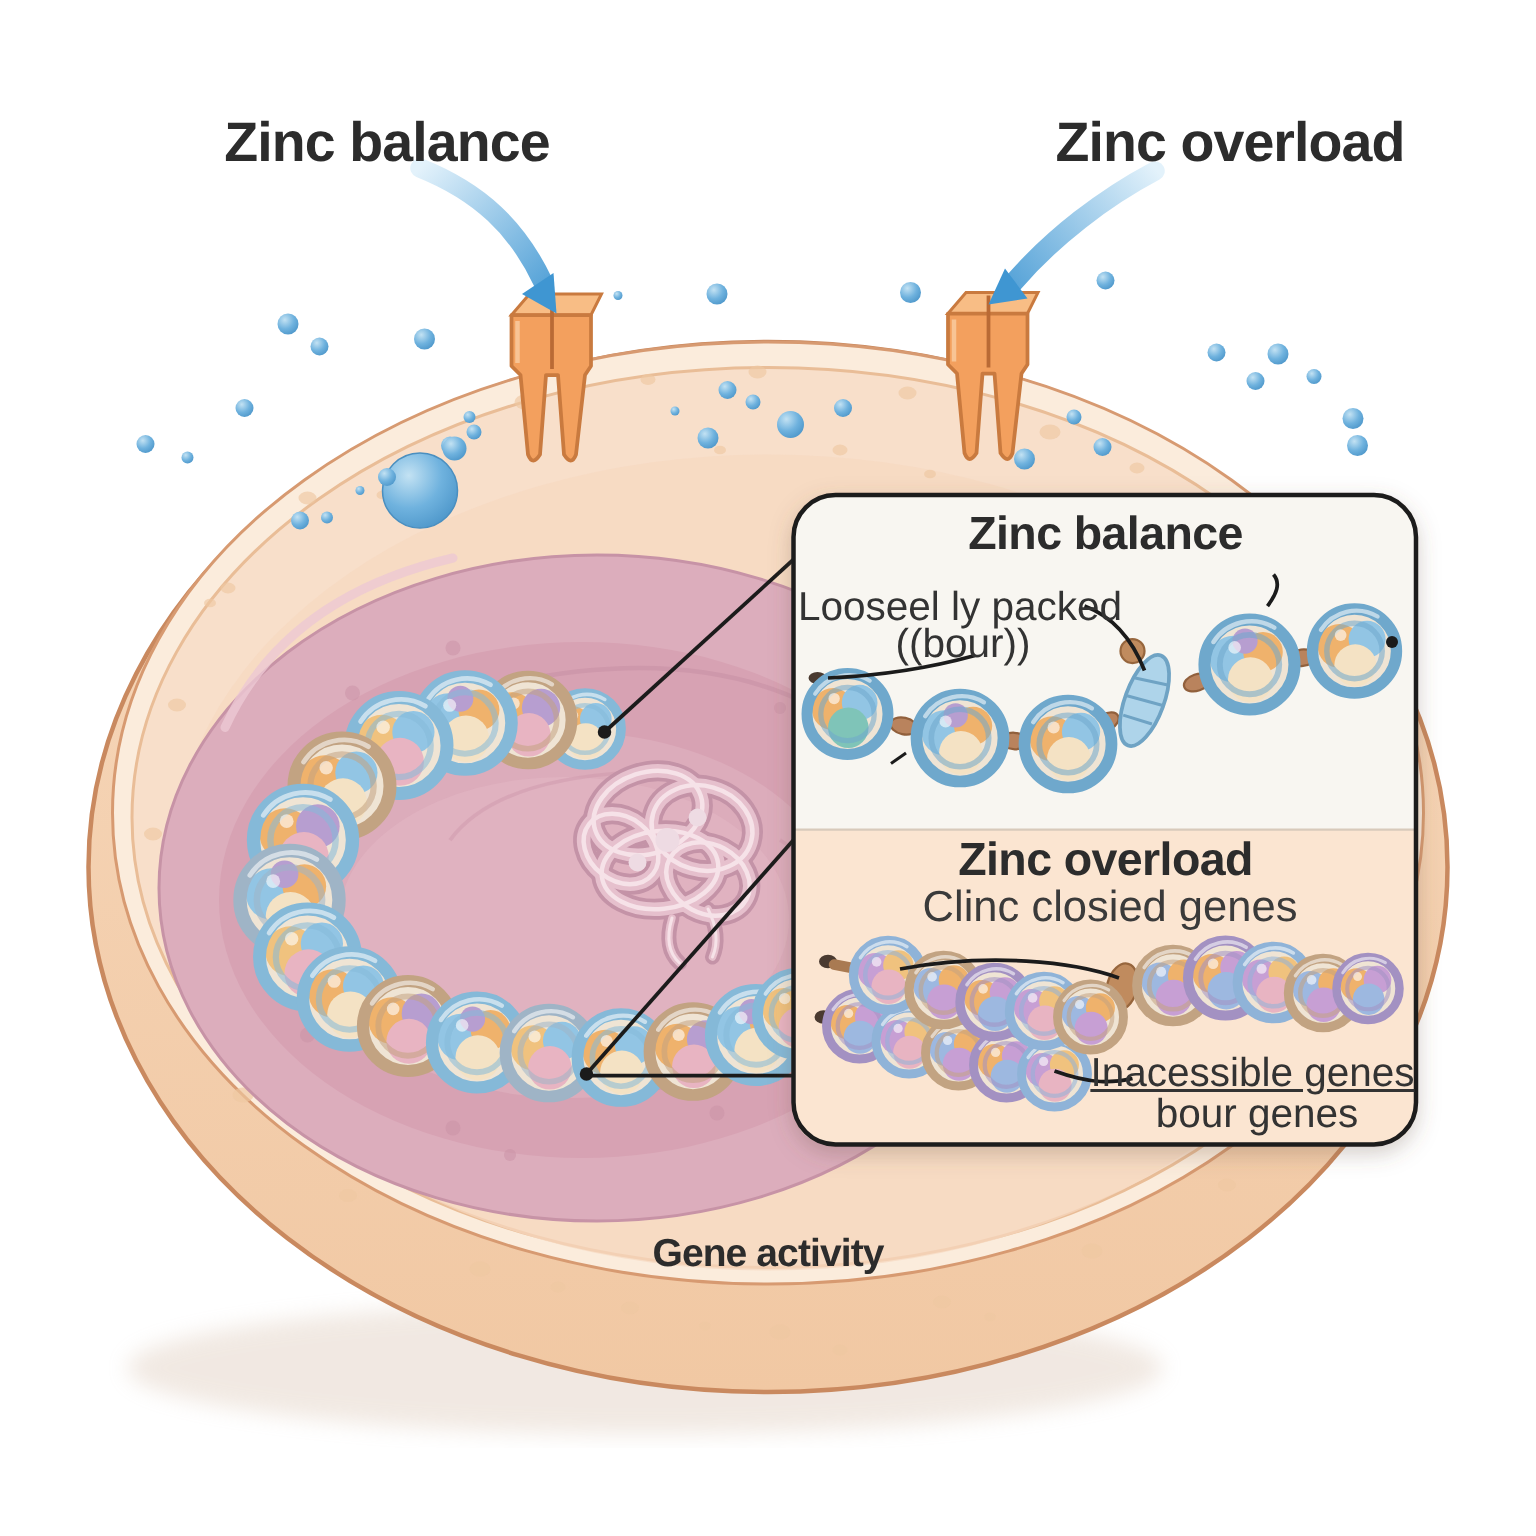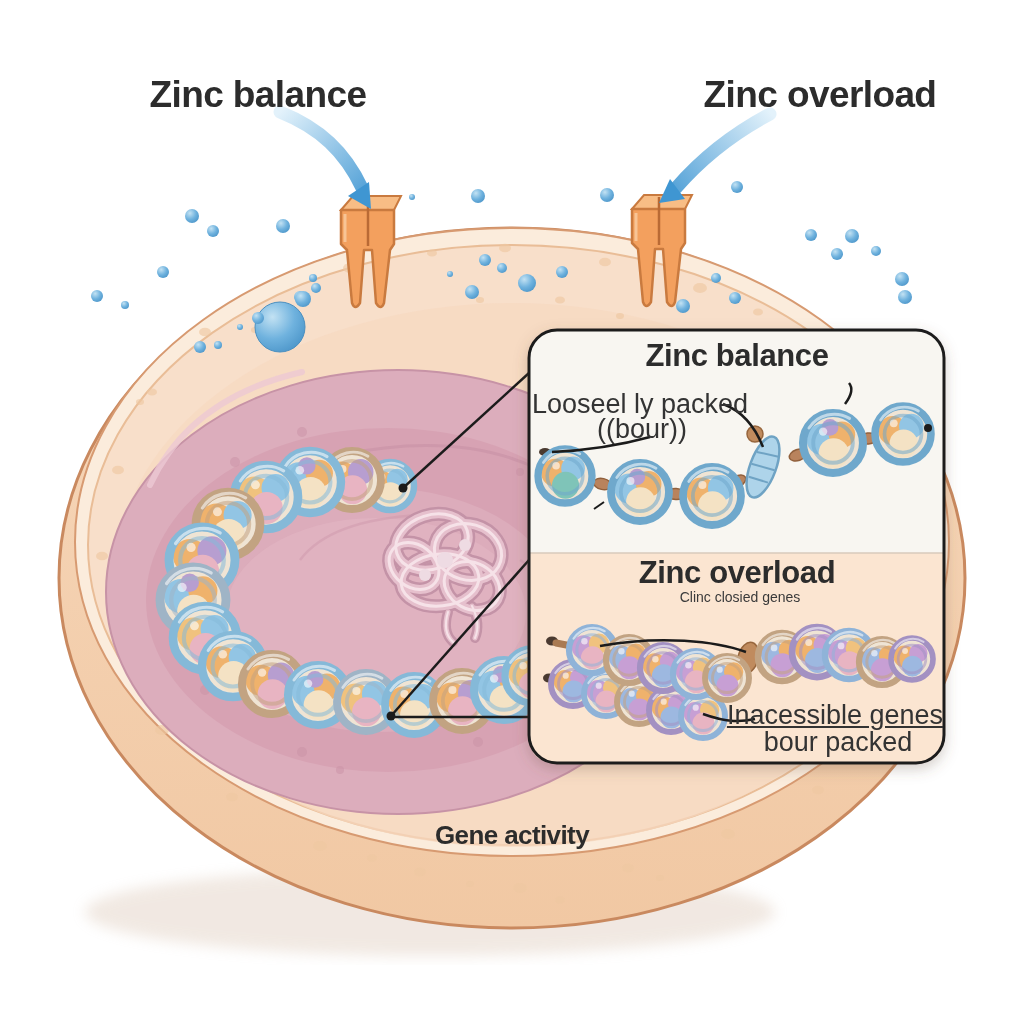--- a/index.html
+++ b/index.html
@@ -3,21 +3,21 @@
 <meta charset="utf-8">
 <style>
   html,body{margin:0;padding:0;background:#fff;}
   .canvas{position:relative;width:1024px;height:1024px;background:var(--bg,#ffffff);
           font-family:"Liberation Sans",sans-serif;overflow:hidden;}
   svg.scene{position:absolute;left:0;top:0;}
   .label{position:absolute;color:var(--text-dark,#2c2c2c);white-space:nowrap;transform:translateX(-50%);}
   .title{font-size:37px;font-weight:700;letter-spacing:-0.6px;}
   .inset-title{font-size:31px;font-weight:700;letter-spacing:-0.4px;}
   .small-label{font-size:27px;color:#333;}
-  .sub-label{font-size:14px;color:#3a3a3a;}
+  .sub-label{font-size:29px;color:#3a3a3a;}
 </style>
 </head>
 <body>
 
 <div class="canvas">
 
 <svg class="scene" width="1024" height="1024" viewBox="0 0 1024 1024">
   <defs>
     <radialGradient id="ionGrad" cx="0.35" cy="0.3" r="0.8">
       <stop offset="0" stop-color="#c3e2f3"></stop>
@@ -639,16 +639,16 @@
 </svg>
 
 <div class="label title" style="left:258px;top:74px;">Zinc balance</div>
 <div class="label title" style="left:820px;top:74px;">Zinc overload</div>
 <div class="label inset-title" style="left:737px;top:338px;">Zinc balance</div>
 <div class="label small-label" style="left:640px;top:389px;">Looseel ly packed</div>
 <div class="label small-label" style="left:642px;top:414px;">((bour))</div>
 <div class="label inset-title" style="left:737px;top:555px;">Zinc overload</div>
 <div class="label sub-label" style="left:740px;top:589px;">Clinc closied genes</div>
 <div class="label small-label" style="left:835px;top:700px;text-decoration:underline;">Inacessible genes</div>
-<div class="label small-label" style="left:838px;top:727px;">bour packed</div>
+<div class="label small-label" style="left:838px;top:727px;">bour genes</div>
 <div class="label title" style="left:512px;top:820px;font-size:26px;">Gene activity</div>
 
 </div>
 
 </body></html>

